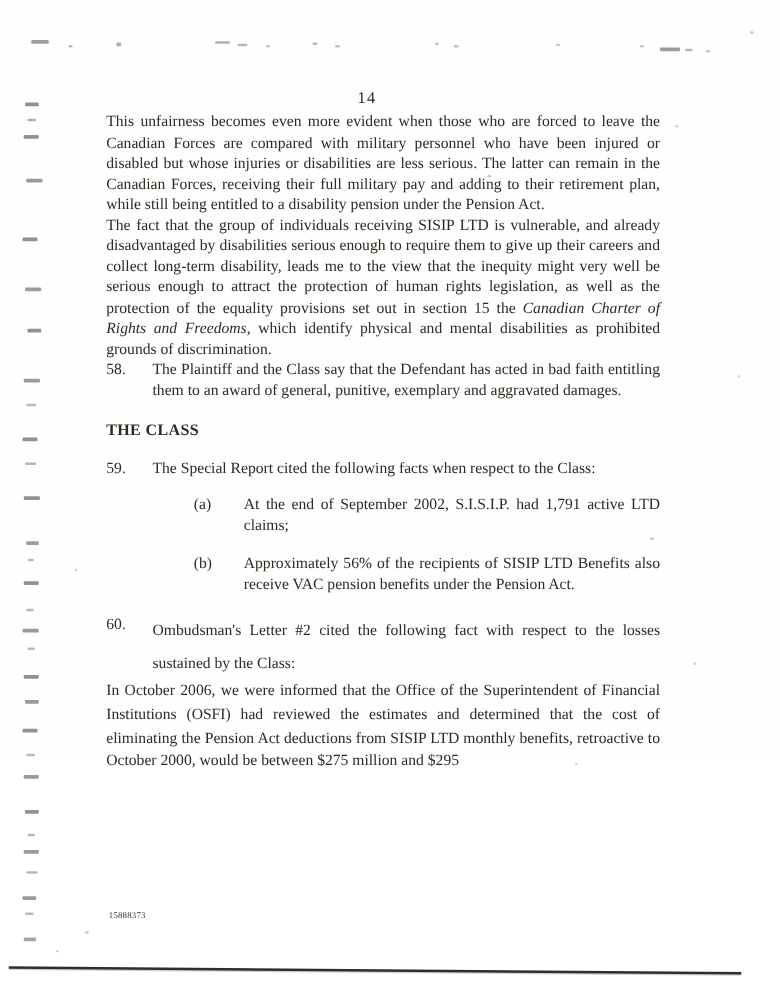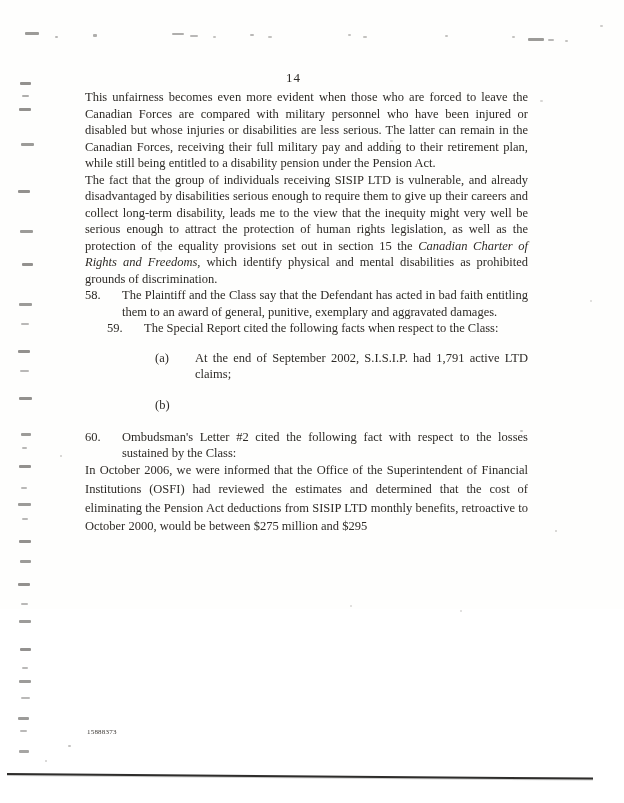--- a/index.html
+++ b/index.html
@@ -38,27 +38,27 @@
   .item { display: flex; }
   .item .num { width: 37px; flex: none; }
   .item .txt { flex: 1; font-family: Liberation Serif, serif; }
   .item-58 { margin-bottom: 0; }
   .heading {
     font-weight: bold;
     margin: 16px 0 13px 0;
     letter-spacing: 0.3px;
     font-size: 12.8px;
   }
-  .item-59 { margin-bottom: 13px; margin-left: 22px; }
+  .item-59 { margin-bottom: 13px; }
   .sub { display: flex; margin-left: 70px; }
   .sub .lbl { width: 40px; flex: none; }
   .sub .txt { flex: 1; }
   .sub-a { margin-bottom: 14px; }
   .sub-b { margin-bottom: 16px; }
-  .item-60 .txt { line-height: 16px; }
+  .item-60 .txt { line-height: 26px; }
   .deep {
     margin-left: 110px;
     margin-top: 11px;
     line-height: 18.8px;
   }
   .footer-code {
     position: absolute;
     left: 87px; top: 728px;
     font-size: 7px;
     letter-spacing: 0.2px;
@@ -91,33 +91,35 @@
 
     <p class="bq bq2">This unfairness becomes even more evident when those who are forced to leave the Canadian Forces are compared with military personnel who have been injured or disabled but whose injuries or disabilities are less serious. The latter can remain in the Canadian Forces, receiving their full military pay and adding to their retirement plan, while still being entitled to a disability pension under the Pension Act.</p>
 
     <p class="bq bq3"><span>The fact that the group of individuals receiving SISIP LTD is vulnerable, and already disadvantaged by disabilities serious enough to require them to give up their careers and collect long-term disability, leads me to the view that the inequity might very well be serious enough to attract the protection of human rights legislation, as well as the protection of the equality provisions set out in section 15 the </span><span class="italic">Canadian Charter of Rights and Freedoms</span><span>, which identify physical and mental disabilities as prohibited grounds of discrimination.</span></p>
 
     <div class="item item-58">
       <span class="num">58.</span>
       <span class="txt">The Plaintiff and the Class say that the Defendant has acted in bad faith entitling them to an award of general, punitive, exemplary and aggravated damages.</span>
     </div>
 
+    <div class="heading">THE CLASS</div>
 
     <div class="item item-59">
       <span class="num">59.</span>
       <span class="txt">The Special Report cited the following facts when respect to the Class:</span>
     </div>
 
     <div class="sub sub-a">
       <span class="lbl">(a)</span>
       <span class="txt">At the end of September 2002, S.I.S.I.P. had 1,791 active LTD claims;</span>
     </div>
 
     <div class="sub sub-b">
       <span class="lbl">(b)</span>
+      <span class="txt">Approximately 56% of the recipients of SISIP LTD Benefits also receive VAC pension benefits under the Pension Act.</span>
     </div>
 
     <div class="item item-60">
       <span class="num">60.</span>
       <span class="txt">Ombudsman's Letter #2 cited the following fact with respect to the losses sustained by the Class:</span>
     </div>
 
     <p class="deep">In October 2006, we were informed that the Office of the Superintendent of Financial Institutions (OSFI) had reviewed the estimates and determined that the cost of eliminating the Pension Act deductions from SISIP LTD monthly benefits, retroactive to October 2000, would be between $275 million and $295</p>
 
   </div>

